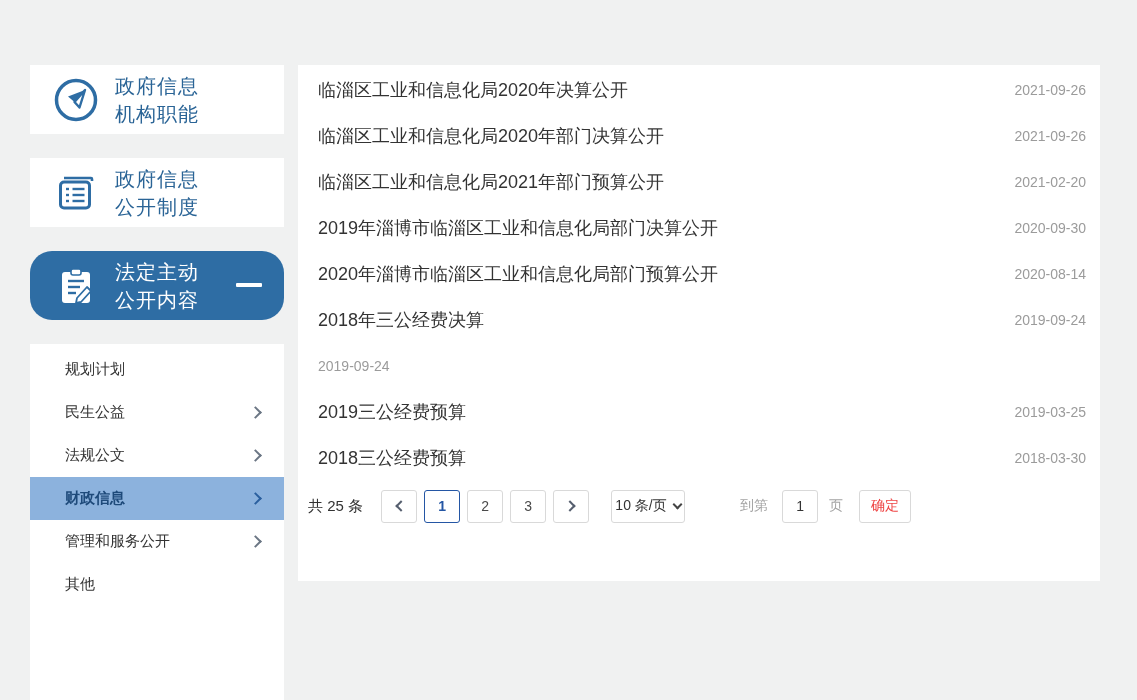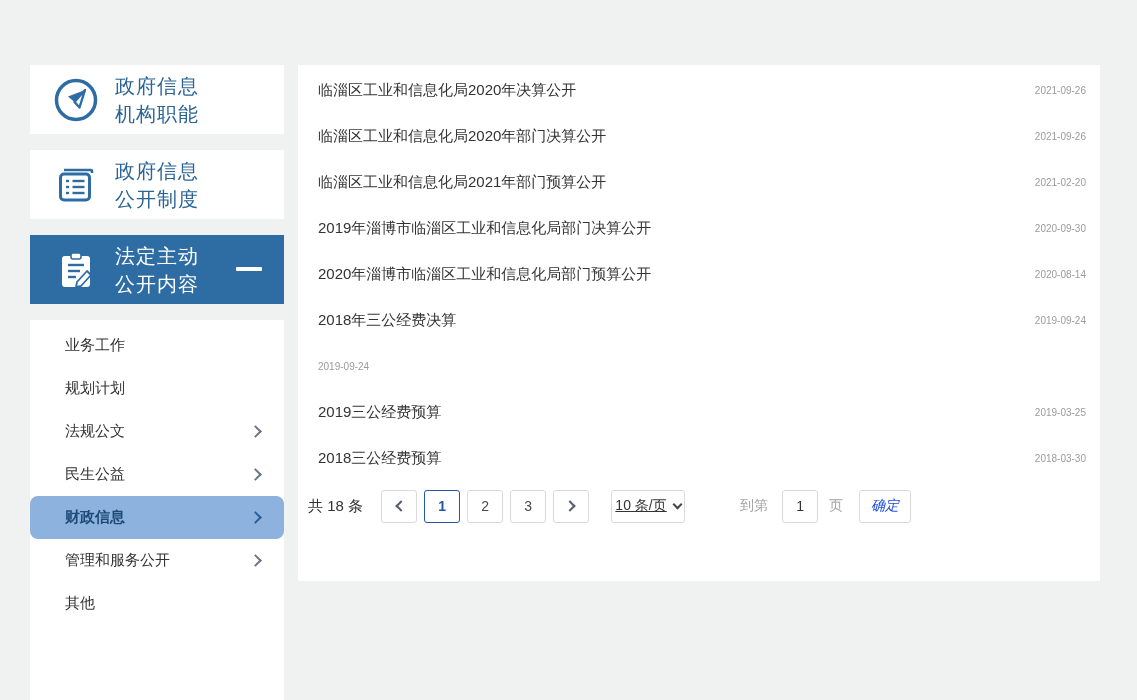--- a/index.html
+++ b/index.html
@@ -8,90 +8,90 @@
     position:relative;
     background:#f0f1f1;
     font-family:"Liberation Sans","DejaVu Sans",sans-serif;
     overflow:hidden;
   }
 
   
   .sidebar { position:absolute; left:30px; top:65px; width:254px; }
   .side-card {
     height:69px; background:#ffffff; display:flex; align-items:center;
-    padding-left:22px; margin-bottom:16px; position:relative; cursor:pointer;
+    padding-left:22px; margin-bottom:24px; position:relative; cursor:pointer;
   }
   .side-card .icon-box { width:48px; height:48px; flex:0 0 48px; }
   .side-card .card-title {
     margin-left:15px; font-size:20px; line-height:28px; color:#2a6496;
     font-weight:500; letter-spacing:1px;
   }
-  .side-card.active { background:#2e6da4; }
+  .side-card.active { background:#2e6da4;border-radius:22px; }
   .side-card.active .card-title { color:#ffffff; }
   .collapse-dash {
     position:absolute; right:22px; top:32px; width:26px; height:4px;
     background:#ffffff; border-radius:1px;
   }
 
   .menu { background:#ffffff; height:396px; overflow:hidden; padding-top:4px; }
   .menu-item {
     height:43px; display:flex; align-items:center; justify-content:space-between;
     padding:0 22px 0 35px; font-size:15px; color:#333333; cursor:pointer;
   }
   .menu-item .chev {
     width:9px; height:9px; border-top:2px solid #6b7684; border-right:2px solid #6b7684;
     transform:rotate(45deg); margin-right:2px;
   }
-  .menu-item.active { background:#8cb2dd; color:#1e4a7a; font-weight:bold;border-radius:8px; }
+  .menu-item.active { background:#8cb2dd; color:#1e4a7a; font-weight:bold; }
   .menu-item.active .chev { border-color:#2a5f9e; }
 
   
   .main { position:absolute; left:298px; top:65px; width:802px; height:516px; background:#ffffff; }
   .list { padding:2px 14px 0 20px; }
   .list-row {
     height:46px; display:flex; align-items:center; justify-content:space-between;
   }
-  .list-row .row-title { font-size:15px; color:#333333; cursor:pointer; }
-  .list-row .row-date { font-size:10px; color:#9b9b9b;text-align:right; }
+  .list-row .row-title { font-size:18px; color:#333333; cursor:pointer; }
+  .list-row .row-date { font-size:14px; color:#9b9b9b;text-align:right; }
 
   
   .pager {
     margin:8px 0 0 10px; height:34px; display:flex; align-items:center;
     font-size:14px; color:#333333;
   }
   .pager .total { font-size:15px; color:#333333; margin-right:18px; }
   .pg-btn {
     min-width:36px; height:33px; background:#ffffff; border:1px solid #d9d9d9;
     border-radius:3px; display:flex; align-items:center; justify-content:center;
     margin-right:7px; color:#4a4a4a; cursor:pointer; font-size:14px;
   }
   .pg-btn.current { border-color:#2456a4; color:#2456a4; font-weight:bold; }
   .chev-left, .chev-right { width:8px; height:8px; border-top:2px solid #555e6e; border-right:2px solid #555e6e; }
   .chev-left  { transform:rotate(-135deg); margin-left:3px; }
   .chev-right { transform:rotate(45deg);  margin-right:3px; }
   .page-size {
     width:74px; height:33px; border:1px solid #d9d9d9; border-radius:3px;
     background:#ffffff; display:flex; align-items:center; justify-content:center;
-    margin-left:15px; cursor:pointer; color:#333333;text-decoration:underline;
+    margin-left:15px; cursor:pointer; color:#333333;
   }
   .page-size .chev-down {
     width:7px; height:7px; border-right:2px solid #444; border-bottom:2px solid #444;
     transform:rotate(45deg); margin-left:7px; margin-top:-4px;
   }
   .goto-label { color:#a3a3a3; margin-left:55px; }
   .goto-input {
     width:36px; height:33px; border:1px solid #d9d9d9; border-radius:3px;
     margin-left:14px; text-align:center; font-size:14px; color:#333333;
     font-family:"Liberation Sans","DejaVu Sans",sans-serif; background:#ffffff;
   }
   .goto-suffix { color:#a3a3a3; margin-left:11px; }
   .confirm-btn {
     height:33px; padding:0 11px; border:1px solid #d9d9d9; border-radius:3px;
     background:#ffffff; margin-left:16px; display:flex; align-items:center;
-    color:#1d4ed8; cursor:pointer;font-style:italic;
+    color:#ef4444; cursor:pointer;
   }
 </style>
 </head>
 <body>
 
 <div class="sidebar">
 
   <div class="side-card">
     <span class="icon-box">
       <svg viewBox="0 0 48 48" width="48" height="48">
@@ -138,31 +138,28 @@
     </span>
     <span class="card-title">
       <span>法定主动</span><br>
       <span>公开内容</span>
     </span>
     <span class="collapse-dash"></span>
   </div>
 
   <div class="menu">
     <div class="menu-item">
-      <span>业务工作</span>
-    </div>
-    <div class="menu-item">
       <span>规划计划</span>
     </div>
     <div class="menu-item">
+      <span>民生公益</span>
+      <span class="chev"></span>
+    </div>
+    <div class="menu-item">
       <span>法规公文</span>
-      <span class="chev"></span>
-    </div>
-    <div class="menu-item">
-      <span>民生公益</span>
       <span class="chev"></span>
     </div>
     <div class="menu-item active">
       <span>财政信息</span>
       <span class="chev"></span>
     </div>
     <div class="menu-item">
       <span>管理和服务公开</span>
       <span class="chev"></span>
     </div>
@@ -206,21 +203,21 @@
       <span class="row-title">2019三公经费预算</span>
       <span class="row-date">2019-03-25</span>
     </div>
     <div class="list-row">
       <span class="row-title">2018三公经费预算</span>
       <span class="row-date">2018-03-30</span>
     </div>
   </div>
 
   <div class="pager">
-    <span class="total">共 18 条</span>
+    <span class="total">共 25 条</span>
 
     <span class="pg-btn">
       <span class="chev-left"></span>
     </span>
     <span class="pg-btn current">1</span>
     <span class="pg-btn">2</span>
     <span class="pg-btn">3</span>
     <span class="pg-btn">
       <span class="chev-right"></span>
     </span>

